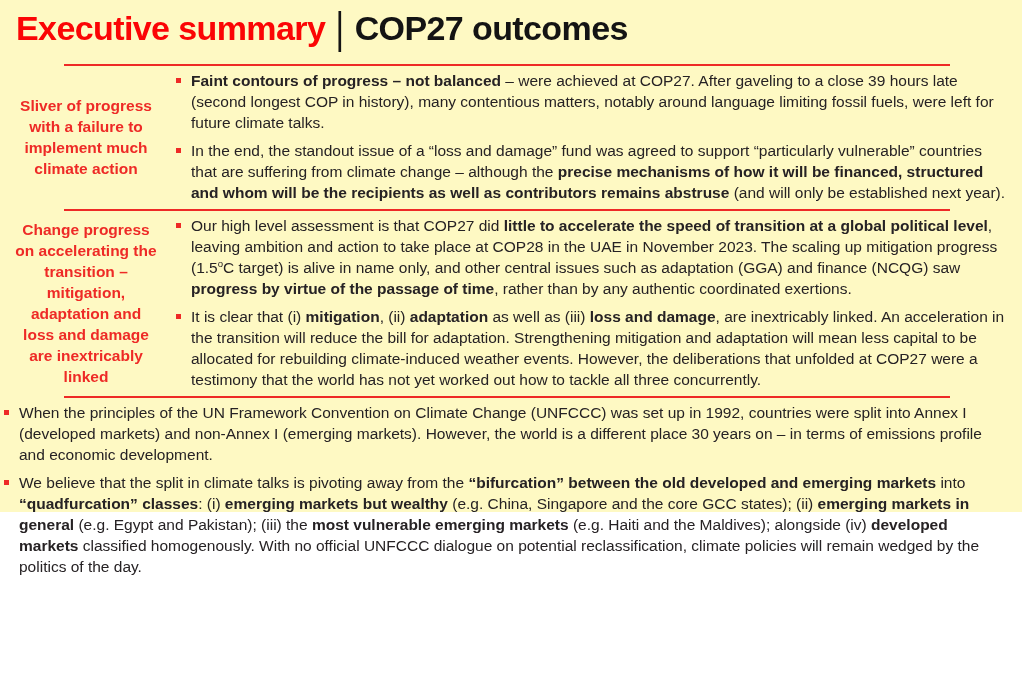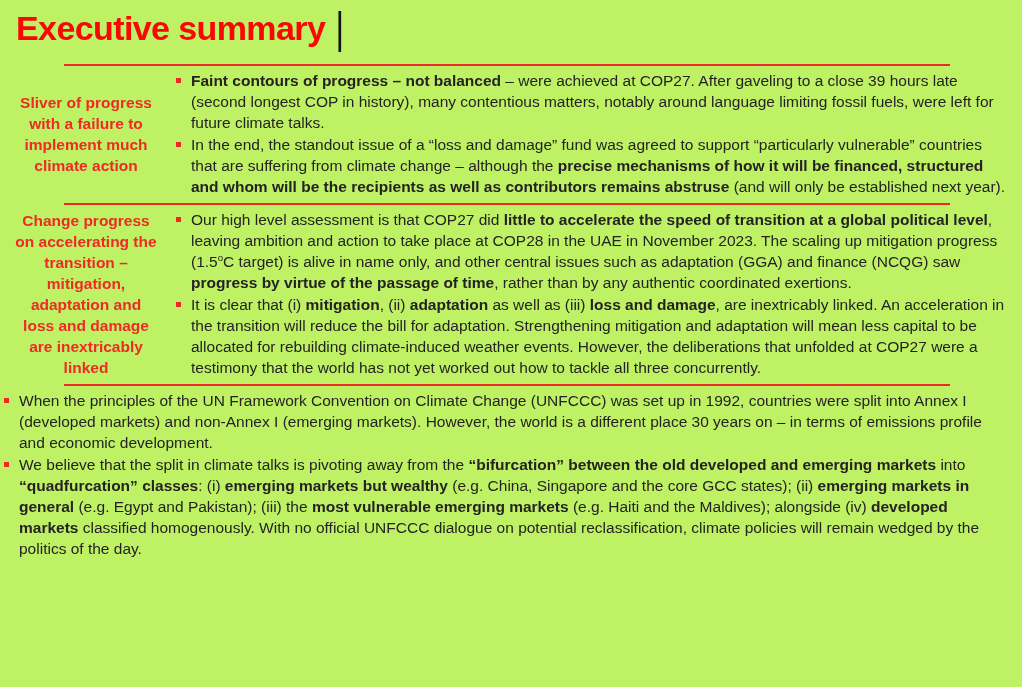--- a/index.html
+++ b/index.html
@@ -8,21 +8,21 @@
     --body-text:#262224;
     --subtitle-gray:#6a686b;
     --title-black:#141414;
   }
   *{box-sizing:border-box;}
   html,body{margin:0;padding:0;}
   body{
     width:1022px;height:687px;overflow:hidden;background:#ffffff;
     font-family:"Liberation Sans", sans-serif;
   }
-  .slide{width:1022px;height:687px;background:#bef264;}
+  .slide{width:1022px;height:512px;background:#fef9c3;}
   .header{padding:6px 16px 0 16px;}
   .title-row{display:flex;align-items:center;}
   .title-primary{
     color:var(--title-red);font-size:34px;font-weight:bold;
     letter-spacing:-0.6px;line-height:44px;white-space:nowrap;
   }
   .title-sep{
     color:var(--title-black);font-size:44px;font-weight:400;line-height:40px;
     margin:0 9px 0 9px;transform:scaleX(.75);
   }
@@ -36,40 +36,41 @@
   }
   .content{margin-top:14px;}
   .rule{height:2px;background:var(--accent-red);margin:0 72px 0 64px;}
   .section{display:flex;padding:4px 14px 6px 0;}
   .label{
     flex:0 0 172px;display:flex;align-items:center;justify-content:center;
     text-align:center;color:var(--accent-red);font-weight:bold;
     font-size:15.5px;line-height:21px;padding:0 14px;
   }
   .bullets{
-    flex:1;display:flex;flex-direction:column;gap:1px;justify-content:center;
+    flex:1;display:flex;flex-direction:column;gap:7px;justify-content:center;
     padding-left:2px;
   }
   .bullet{display:flex;align-items:flex-start;}
   .marker{
     flex:0 0 auto;width:5px;height:5px;background:var(--accent-red);
     margin:8px 10px 0 2px;
   }
   .btext{color:var(--body-text);font-size:15.5px;line-height:21px;}
   .btext b{font-weight:bold;}
   .btext sup{font-size:0.62em;line-height:0;}
 </style>
 </head>
 <body>
 
 <div class="slide">
   <div class="header">
     <div class="title-row">
       <span class="title-primary">Executive summary</span>
       <span class="title-sep">|</span>
+      <span class="title-secondary">COP27 outcomes</span>
     </div>
   </div>
 
   <div class="content">
       <div class="rule"></div>
     <div class="section">
       <div class="label">Sliver of progress with a failure to implement much climate action</div>
       <div class="bullets">
           <div class="bullet">
             <span class="marker"></span>

